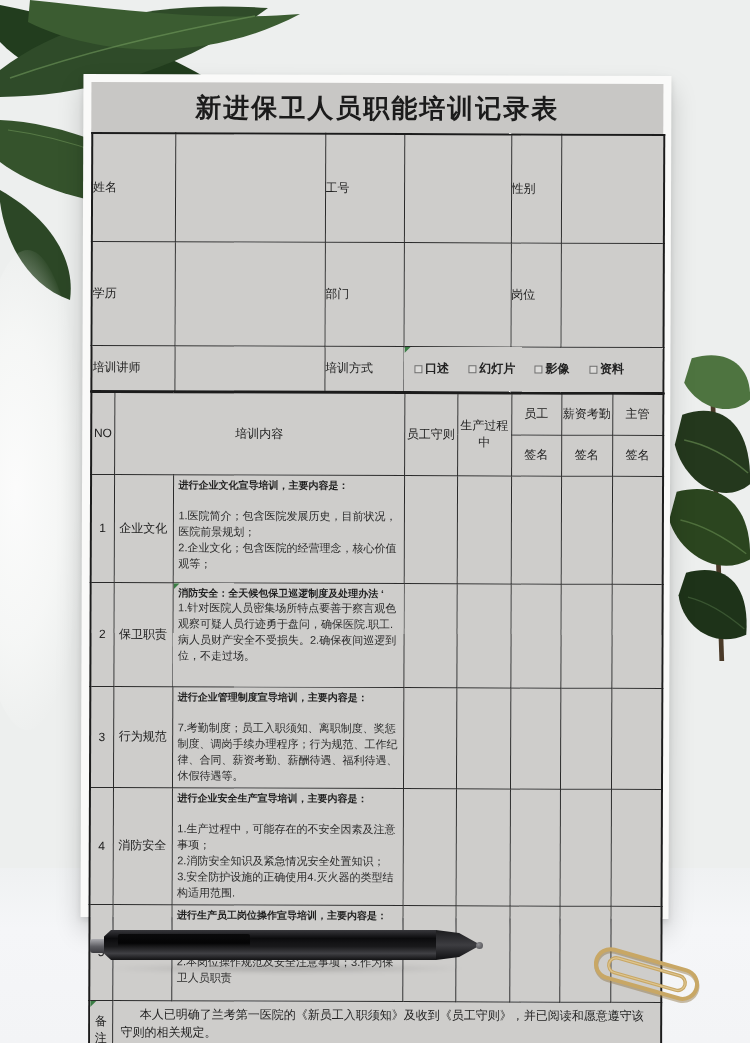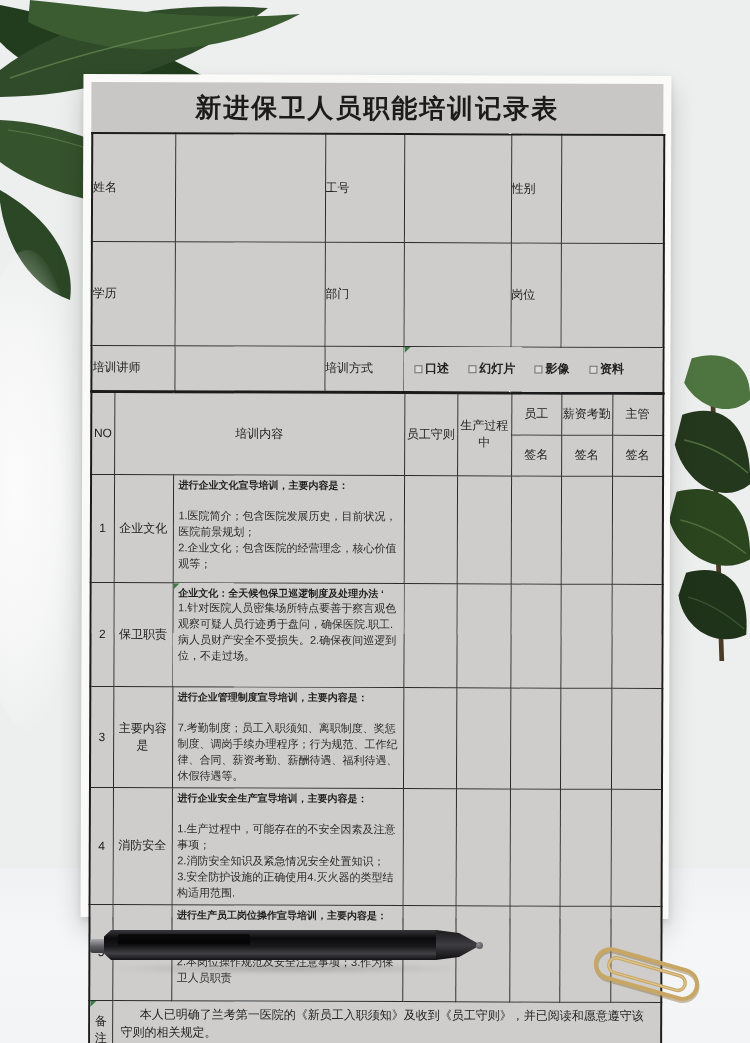--- a/index.html
+++ b/index.html
@@ -205,33 +205,33 @@
     <td class="c-score"></td>
     <td class="c-sign"></td>
     <td class="c-sign"></td>
     <td class="c-sign"></td>
   </tr>
 
   <tr class="data-row">
     <td class="c-no">2</td>
     <td class="c-cat">保卫职责</td>
     <td class="c-detail">
-      <div class="heading">企业文化：全天候包保卫巡逻制度及处理办法 ‘</div>
+      <div class="heading">消防安全：全天候包保卫巡逻制度及处理办法 ‘</div>
       <div class="bodytext">1.针对医院人员密集场所特点要善于察言观色观察可疑人员行迹勇于盘问，确保医院.职工.病人员财产安全不受损失。2.确保夜间巡逻到位，不走过场。</div>
     </td>
     <td class="c-date"></td>
     <td class="c-score"></td>
     <td class="c-sign"></td>
     <td class="c-sign"></td>
     <td class="c-sign"></td>
   </tr>
 
   <tr class="data-row">
     <td class="c-no">3</td>
-    <td class="c-cat">主要内容是</td>
+    <td class="c-cat">行为规范</td>
     <td class="c-detail">
       <div class="heading">进行企业管理制度宣导培训，主要内容是：</div>
       <div class="bodytext">
 7.考勤制度；员工入职须知、离职制度、奖惩制度、调岗手续办理程序；行为规范、工作纪律、合同、薪资考勤、薪酬待遇、福利待遇、休假待遇等。</div>
     </td>
     <td class="c-date"></td>
     <td class="c-score"></td>
     <td class="c-sign"></td>
     <td class="c-sign"></td>
     <td class="c-sign"></td>

